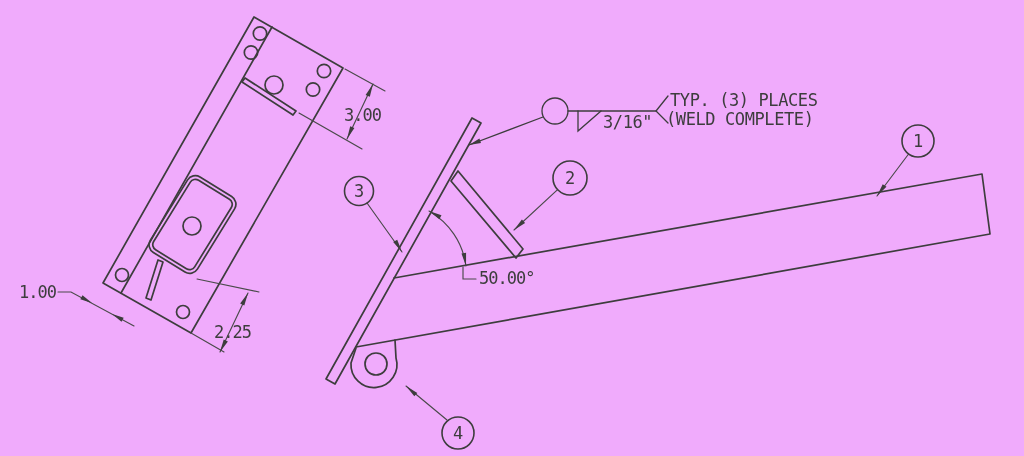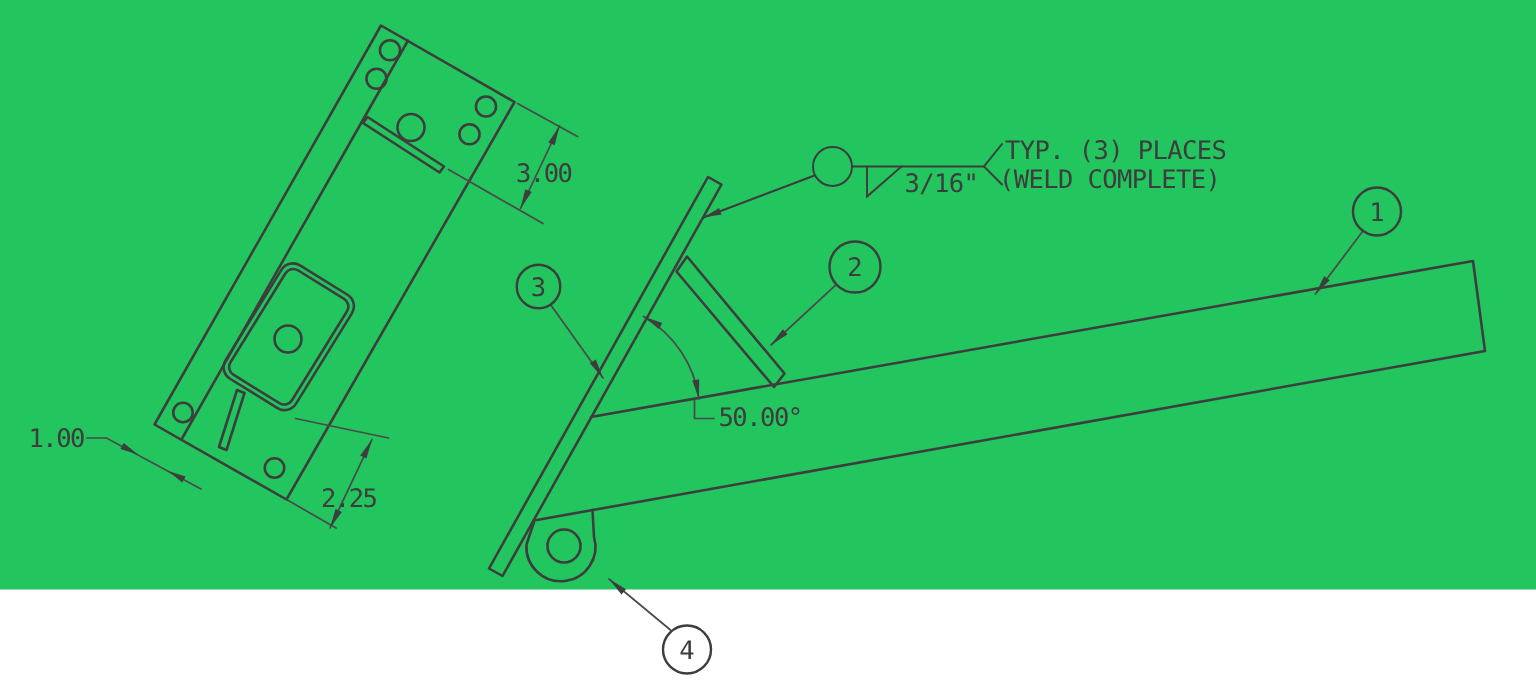--- a/index.html
+++ b/index.html
@@ -7,22 +7,22 @@
     padding: 0;
     background: #ffffff;
     width: 1024px;
     height: 456px;
     overflow: hidden;
     font-family: "DejaVu Sans Mono", monospace;
   }
   .stage {
     position: relative;
     width: 1024px;
-    height: 393px;
-    background: #22c55e;
+    height: 456px;
+    background: #f0abfc;
   }
   svg { display: block; }
   .part   { fill: none; stroke: #3d3d3d; stroke-width: 1.7; stroke-linecap: round; stroke-linejoin: round; }
   .thin   { fill: none; stroke: #4a4a4a; stroke-width: 1.15; stroke-linecap: round; }
   .weldln { fill: none; stroke: #3d3d3d; stroke-width: 1.3; stroke-linecap: round; }
   .arrow  { fill: #3d3d3d; stroke: none; }
   .balloon { fill: none; stroke: #3d3d3d; stroke-width: 1.6; }
   text {
     fill: #3d3d3d;
     font-family: "DejaVu Sans Mono", monospace;

